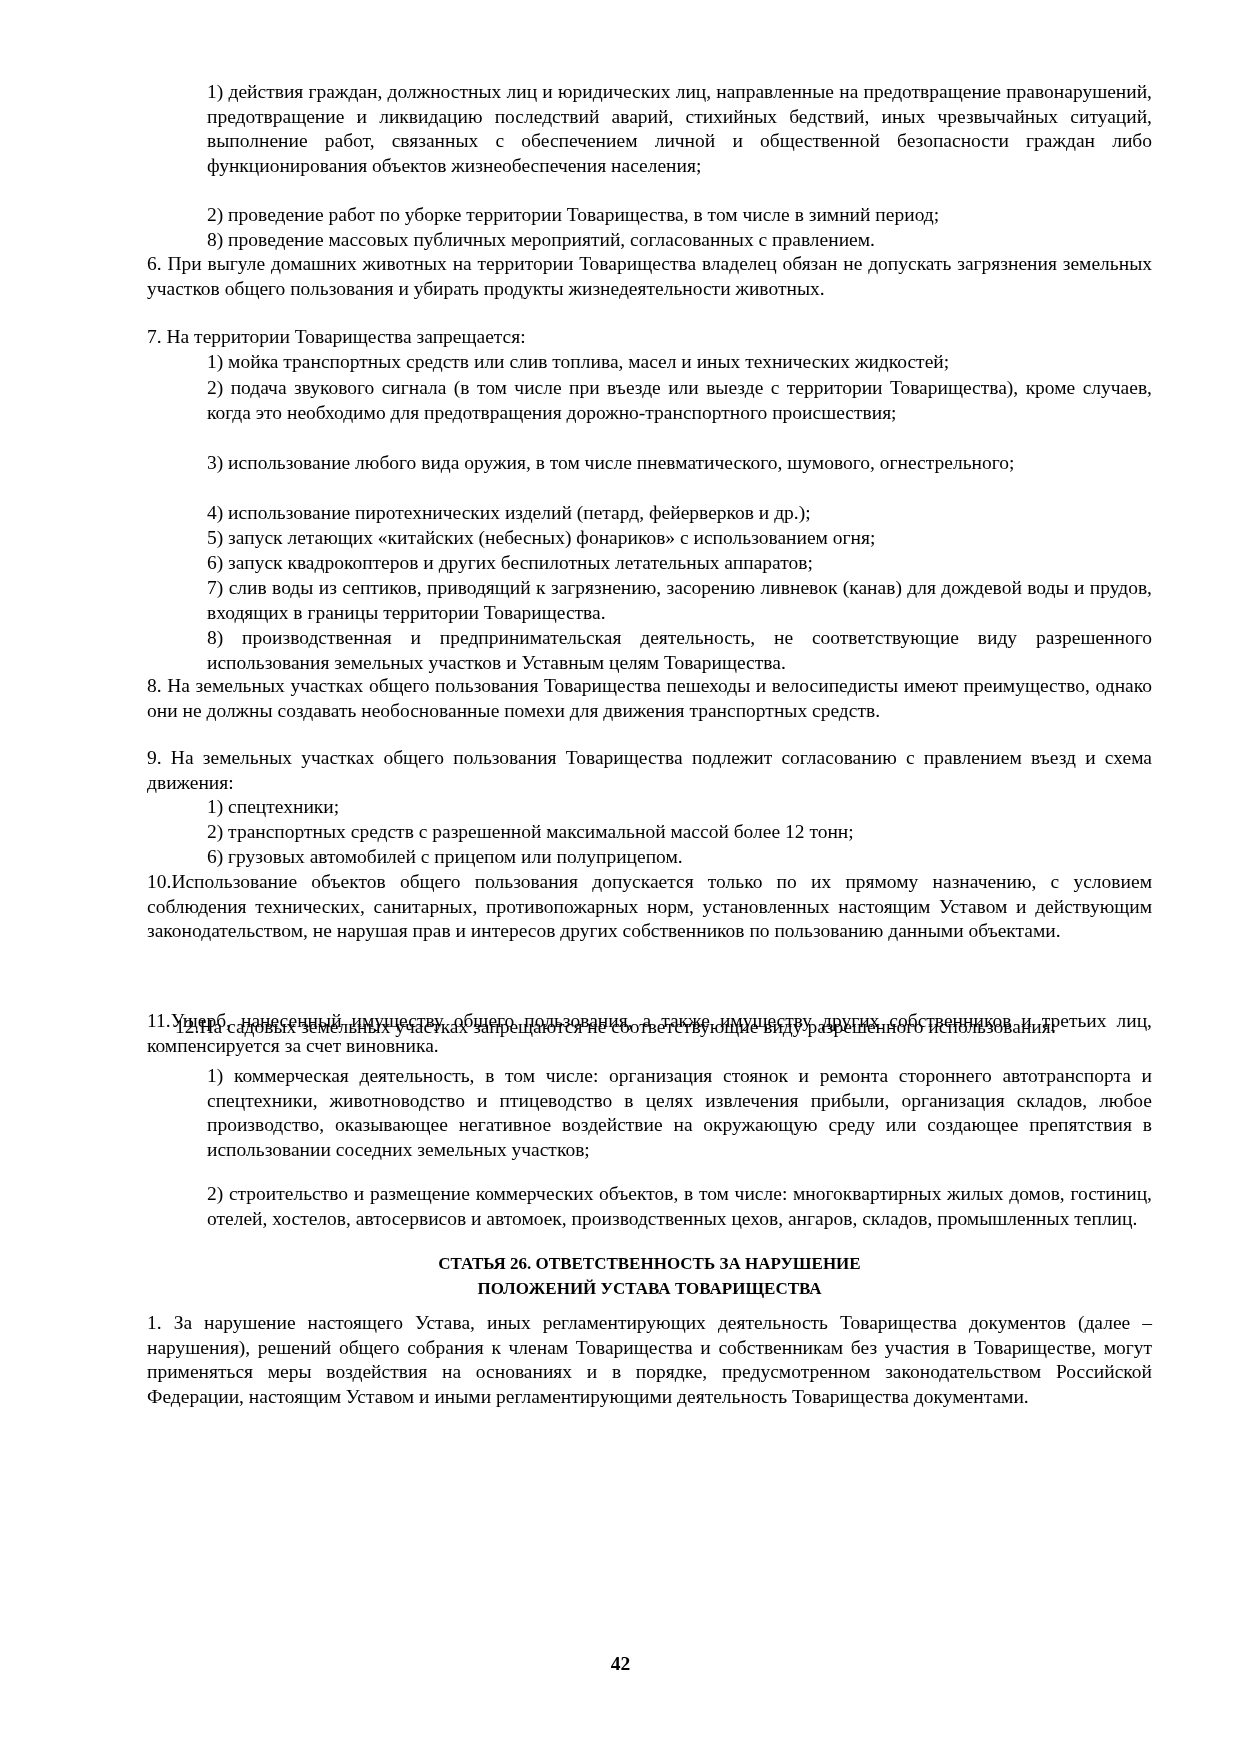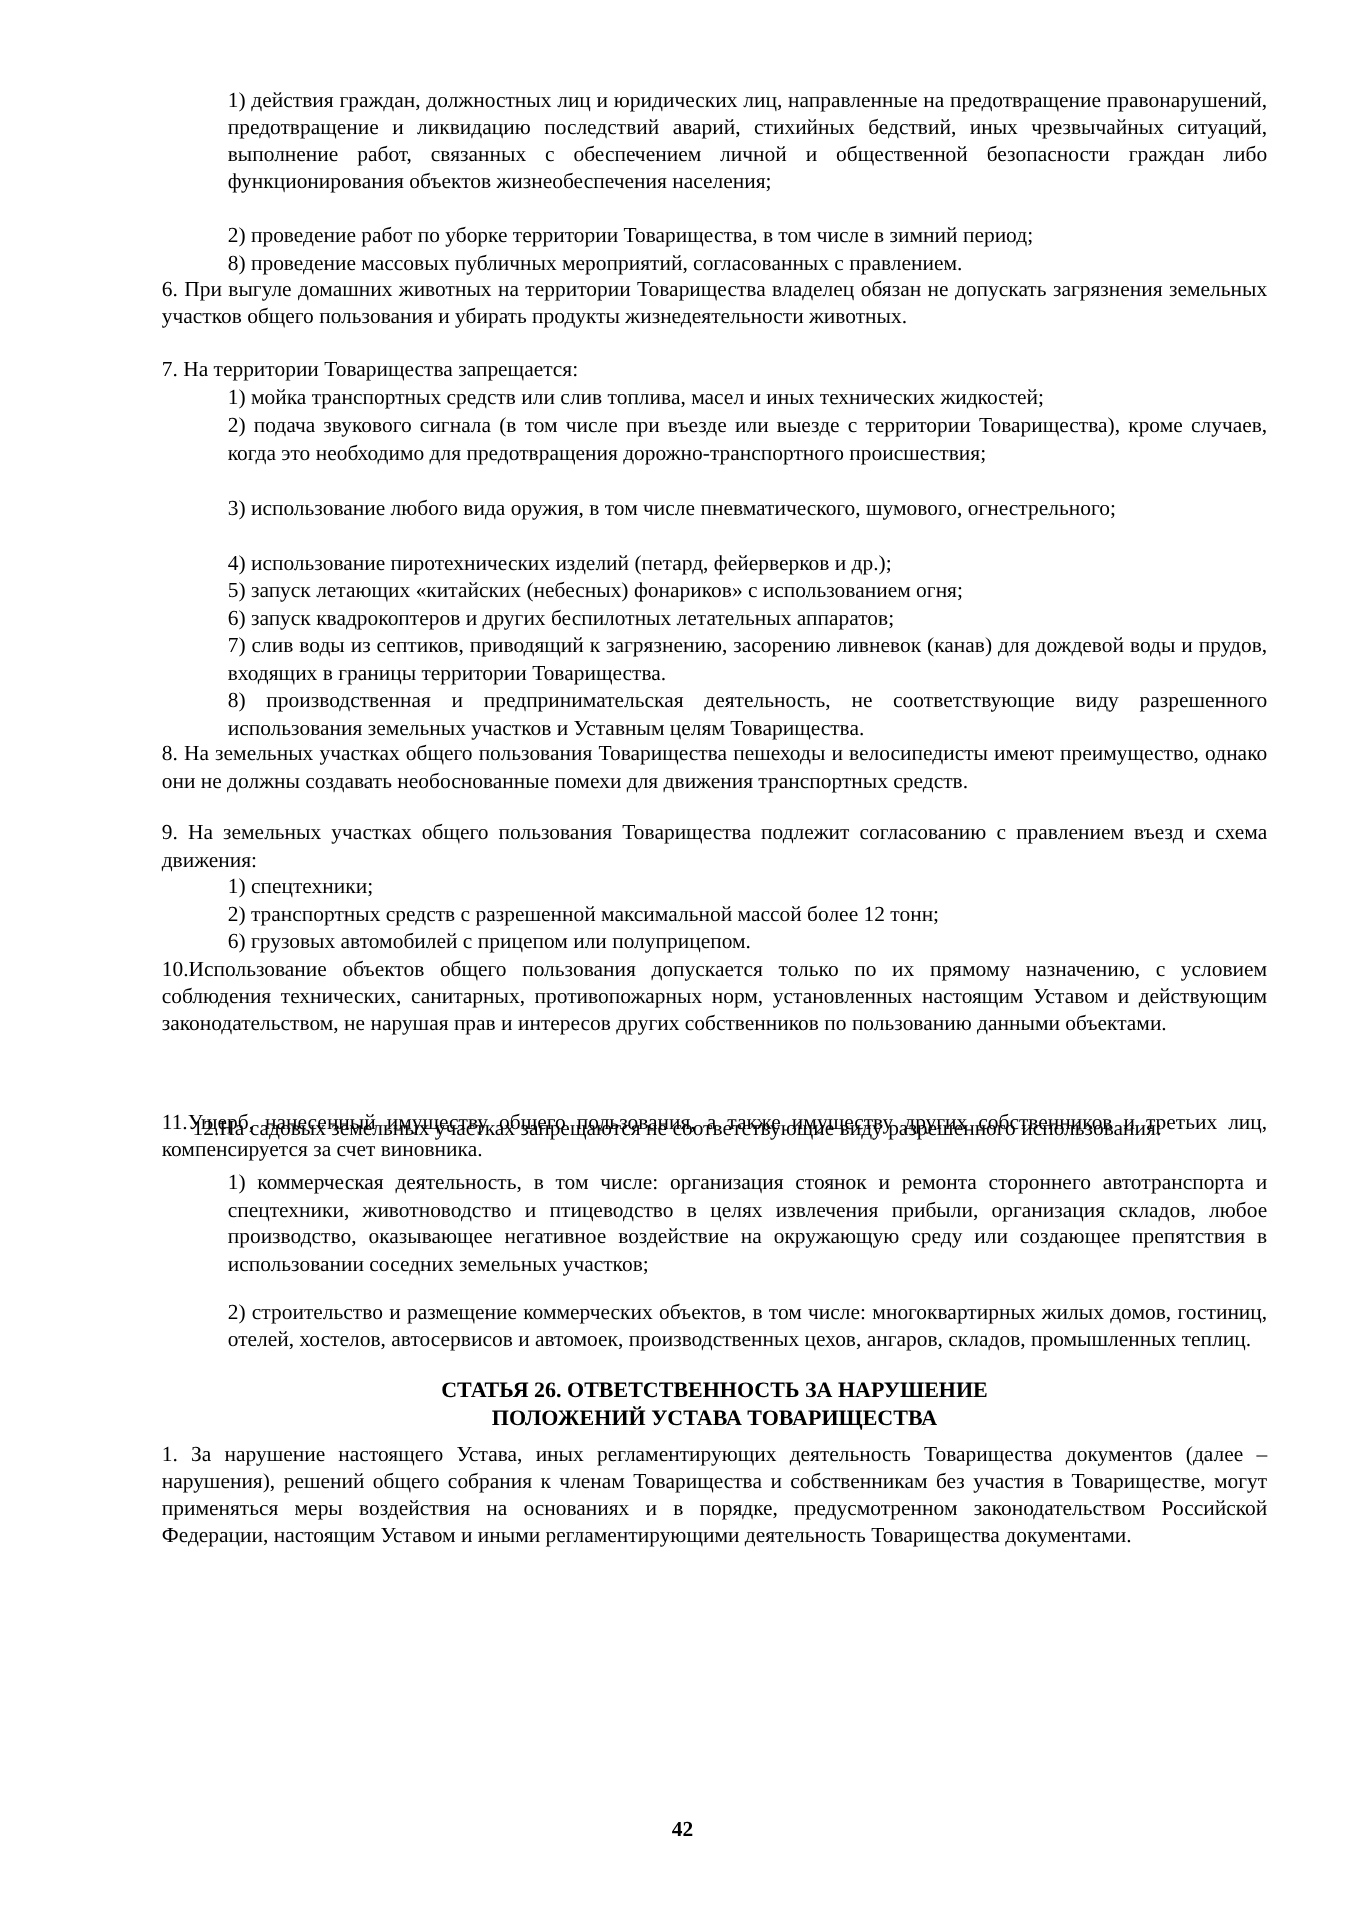--- a/index.html
+++ b/index.html
@@ -3,21 +3,21 @@
 <meta charset="utf-8">
 <style>
   html, body { margin:0; padding:0; background:#ffffff; }
   body { width:1241px; height:1755px; position:relative; overflow:hidden; }
   .page { position:absolute; left:0; top:0; width:1241px; height:1706px; background:#fff; color:#000;
           font-family:"Liberation Serif", "DejaVu Serif", serif; font-size:19.5px; }
   .blk { position:absolute; line-height:24.5px; text-align:justify; text-align-last:left; margin:0; }
   .main { left:147px; width:1005px; }
   .sub { left:207px; width:945px; }
   .heading { position:absolute; left:147px; width:1005px; text-align:center; font-weight:bold;
-             line-height:24.5px; font-size:20px; }
+             line-height:24.5px; font-size:17px; }
   .pnum { position:absolute; left:0; width:1241px; top:1653px; text-align:center; font-weight:bold; font-size:19.5px; }
 </style>
 </head>
 <body>
 
 <div class="page">
 
   <p class="blk sub" style="top:80px;">1)  действия граждан, должностных лиц и юридических лиц, направленные на предотвращение правонарушений, предотвращение и ликвидацию последствий аварий, стихийных бедствий, иных чрезвычайных ситуаций, выполнение работ, связанных с обеспечением личной и общественной безопасности граждан либо функционирования объектов жизнеобеспечения населения;</p>
   <p class="blk sub" style="top:203px;">2)  проведение работ по уборке территории Товарищества, в том числе в зимний период;</p>
   <p class="blk sub" style="top:228px;">8)  проведение массовых публичных мероприятий, согласованных с правлением.</p>

